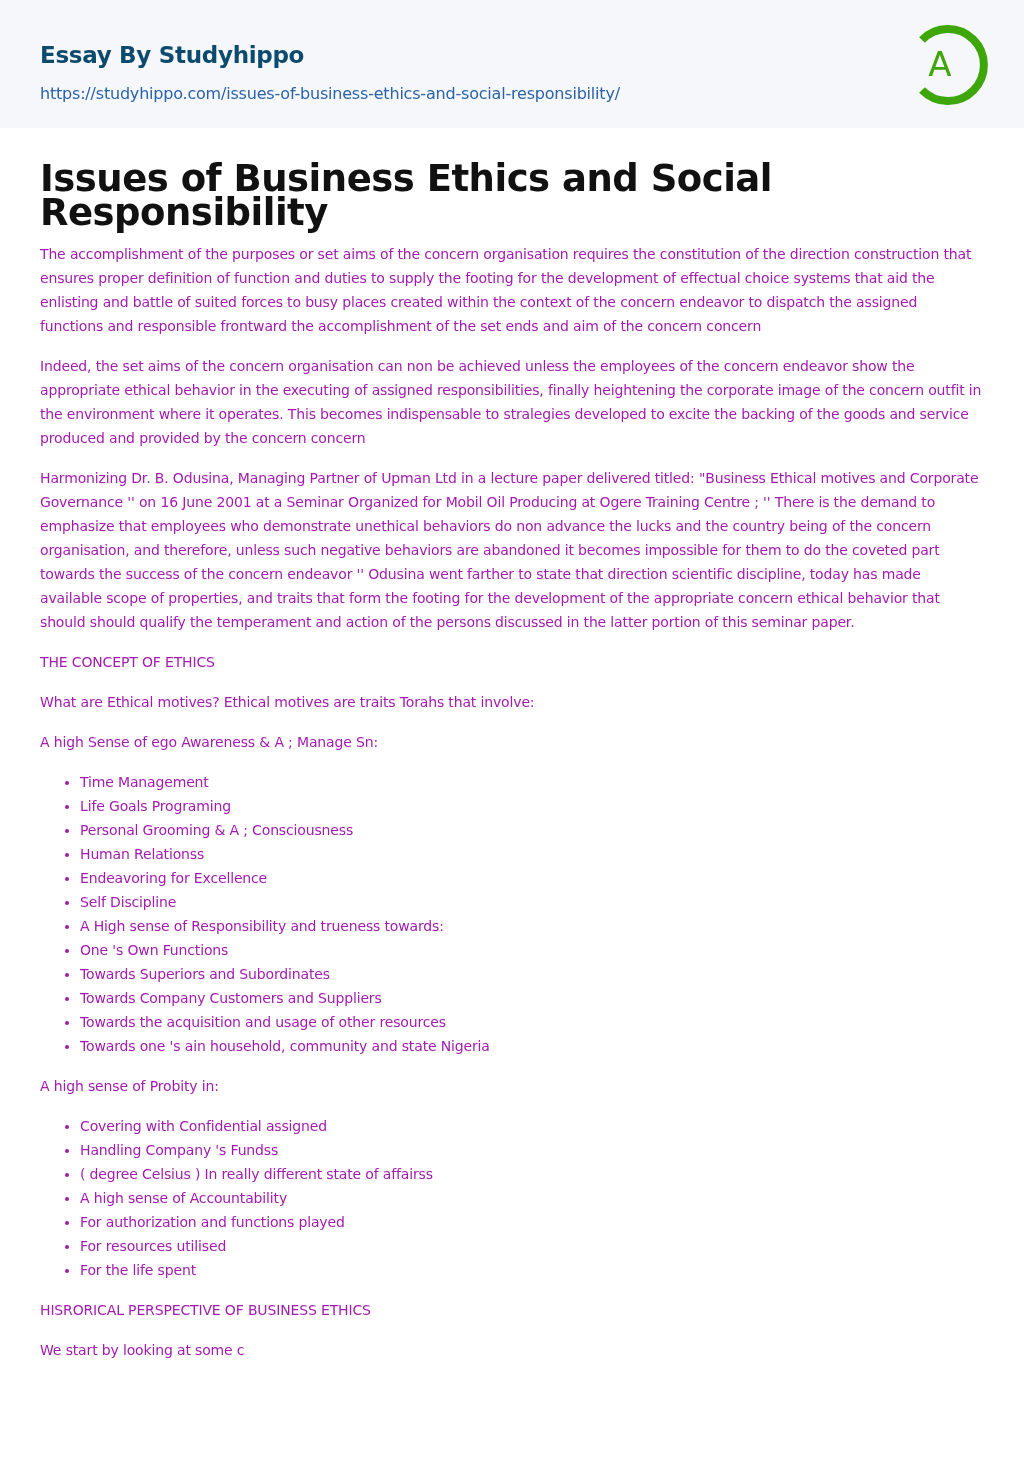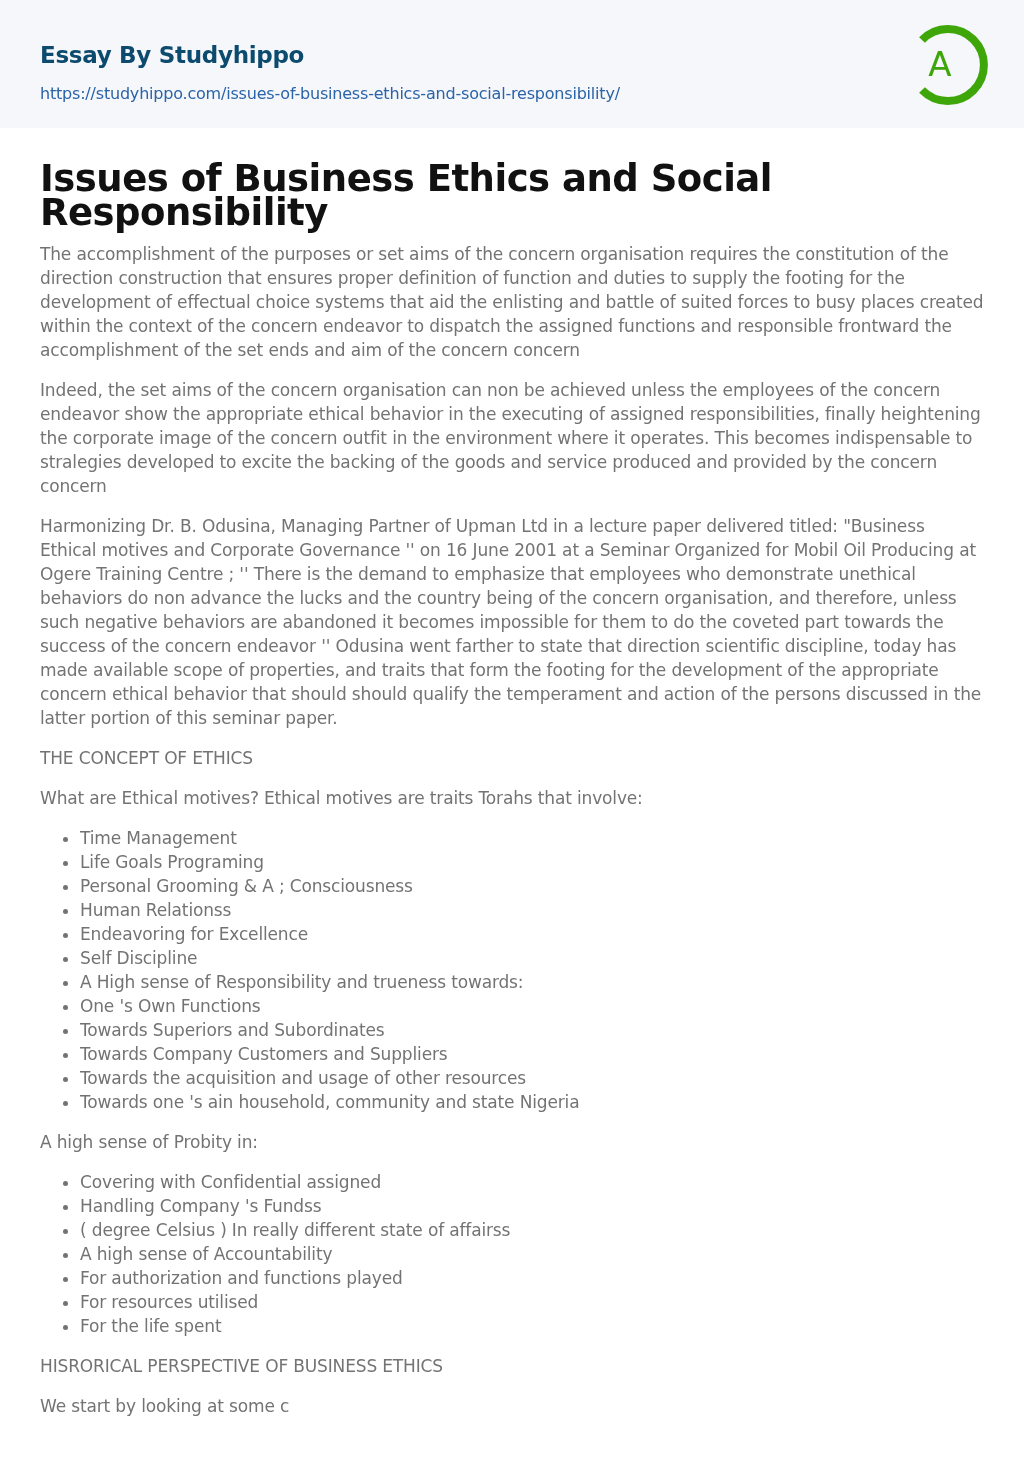--- a/index.html
+++ b/index.html
@@ -3,21 +3,21 @@
 <meta charset="utf-8">
 <style>
   html, body { margin: 0; padding: 0; background: #ffffff; }
   body { width: 1024px; height: 1477px; overflow: hidden; font-family: "DejaVu Sans", sans-serif; color: #222; }
   .header { background: #f5f7fb; height: 128px; position: relative; }
   .brand { position: absolute; left: 40px; top: 42px; font-size: 23px; font-weight: bold; color: #0c4a6e; letter-spacing: -0.3px; }
   .url { position: absolute; left: 40px; top: 84px; font-size: 16px; color: #2a63a8; text-decoration: none; letter-spacing: -0.2px; }
   .logo { position: absolute; left: 910px; top: 18px; width: 80px; height: 90px; }
   .main { padding: 12px 40px; }
   h1 { margin: 0; padding-top: 150px; margin-top: -128px; font-size: 37px; line-height: 34px; font-weight: bold; color: #111; letter-spacing: -0.5px; }
-  .content { font-size: 17px; line-height: 24px; color: #737373; letter-spacing: -0.15px; }
+  .content { font-size: 14px; line-height: 24px; color: #a21caf; letter-spacing: -0.15px; }
   .content p { margin: 0 0 16px 0; }
   .content p.first { margin-top: 12px; }
   .content ul { margin: 0 0 16px 0; padding-left: 40px; }
   .content li { margin: 0; }
 </style>
 </head>
 <body>
 
 <div class="header">
   <div class="brand">Essay By Studyhippo</div>
@@ -29,20 +29,21 @@
 </div>
 
 <div class="main">
   <h1>Issues of Business Ethics and Social Responsibility</h1>
   <div class="content">
     <p class="first">The accomplishment of the purposes or set aims of the concern organisation requires the constitution of the direction construction that ensures proper definition of function and duties to supply the footing for the development of effectual choice systems that aid the enlisting and battle of suited forces to busy places created within the context of the concern endeavor to dispatch the assigned functions and responsible frontward the accomplishment of the set ends and aim of the concern concern</p>
     <p>Indeed, the set aims of the concern organisation can non be achieved unless the employees of the concern endeavor show the appropriate ethical behavior in the executing of assigned responsibilities, finally heightening the corporate image of the concern outfit in the environment where it operates. This becomes indispensable to stralegies developed to excite the backing of the goods and service produced and provided by the concern concern</p>
     <p>Harmonizing Dr. B. Odusina, Managing Partner of Upman Ltd in a lecture paper delivered titled: "Business Ethical motives and Corporate Governance '' on 16 June 2001 at a Seminar Organized for Mobil Oil Producing at Ogere Training Centre ; '' There is the demand to emphasize that employees who demonstrate unethical behaviors do non advance the lucks and the country being of the concern organisation, and therefore, unless such negative behaviors are abandoned it becomes impossible for them to do the coveted part towards the success of the concern endeavor '' Odusina went farther to state that direction scientific discipline, today has made available scope of properties, and traits that form the footing for the development of the appropriate concern ethical behavior that should should qualify the temperament and action of the persons discussed in the latter portion of this seminar paper.</p>
     <p>THE CONCEPT OF ETHICS</p>
     <p>What are Ethical motives? Ethical motives are traits Torahs that involve:</p>
+    <p>A high Sense of ego Awareness &amp; A ; Manage Sn:</p>
     <ul>
       <li>Time Management</li>
       <li>Life Goals Programing</li>
       <li>Personal Grooming &amp; A ; Consciousness</li>
       <li>Human Relationss</li>
       <li>Endeavoring for Excellence</li>
       <li>Self Discipline</li>
       <li>A High sense of Responsibility and trueness towards:</li>
       <li>One 's Own Functions</li>
       <li>Towards Superiors and Subordinates</li>

